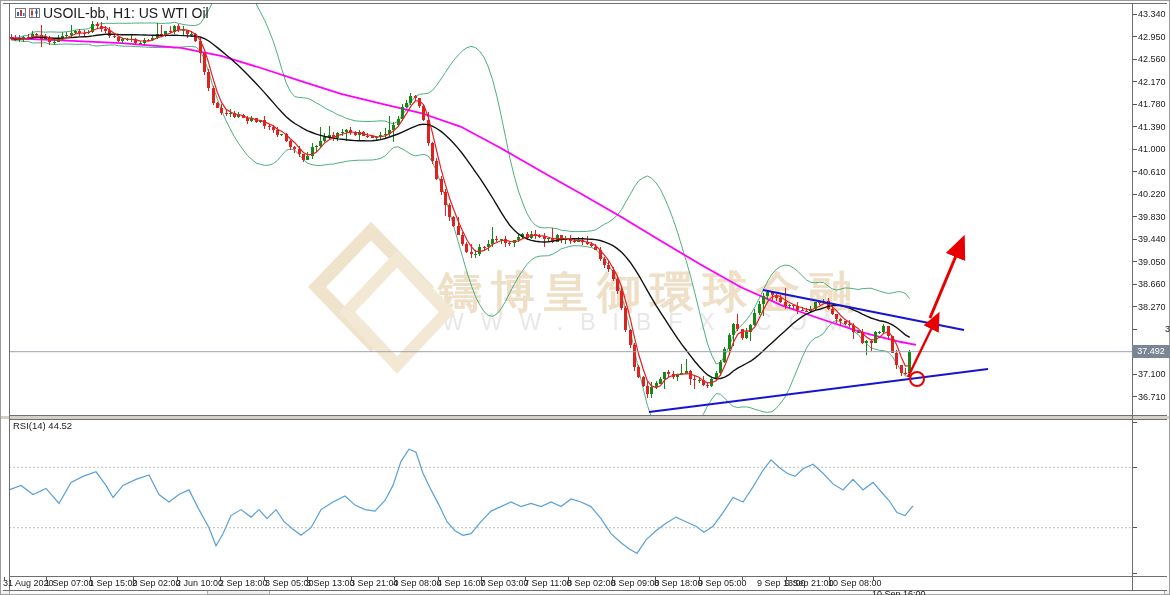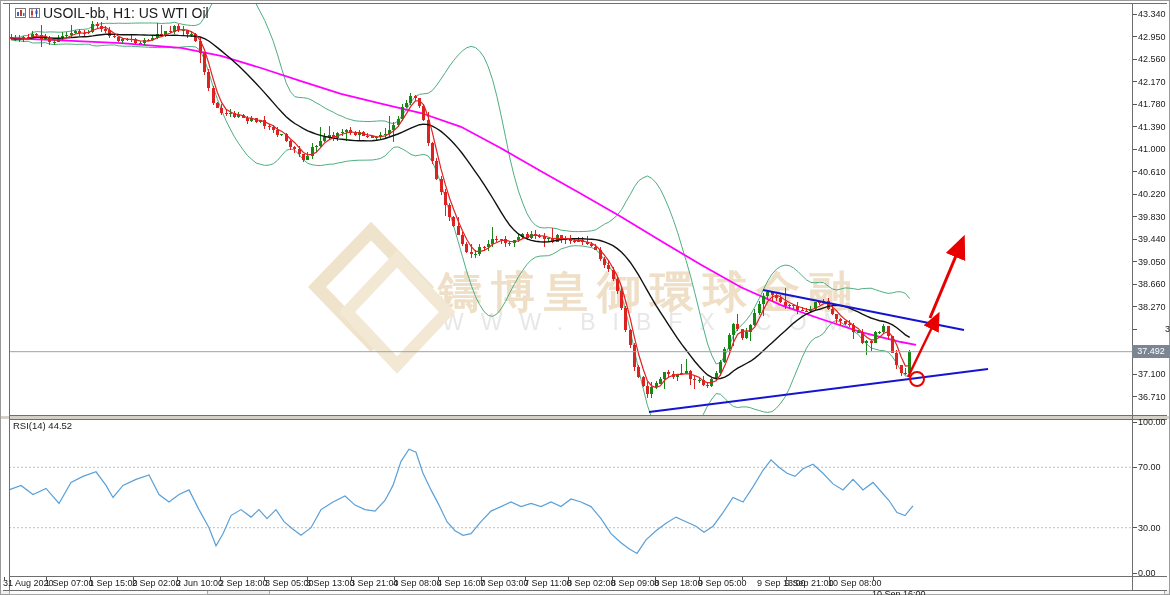--- a/index.html
+++ b/index.html
@@ -581,26 +581,20 @@
       <span style="top: 188.324px;">40.220</span>
       <span style="top: 210.827px;">39.830</span>
       <span style="top: 233.33px;">39.440</span>
       <span style="top: 255.833px;">39.050</span>
       <span style="top: 278.336px;">38.660</span>
       <span style="top: 300.839px;">38.270</span>
       <span style="top: 323.342px; padding-left: 27px;">37.880</span>
       <span style="top: 368.348px;">37.100</span>
       <span style="top: 390.851px;">36.710</span>
     </div>
-  <div class="abs rsi-scale ui-layer-item">
-      <span style="top: 416px;">100.00</span>
-      <span style="top: 461.3px;">70.00</span>
-      <span style="top: 521.7px;">30.00</span>
-      <span style="top: 567px;">0.00</span>
-    </div>
   <div class="abs time-scale ui-layer-item">
       <span style="left: 2px;">31 Aug 2020</span>
       <span style="left: 44px;">1 Sep 07:00</span>
       <span style="left: 88px;">1 Sep 15:00</span>
       <span style="left: 131px;">2 Sep 02:00</span>
       <span style="left: 175px;">2 Jun 10:00</span>
       <span style="left: 218px;">2 Sep 18:00</span>
       <span style="left: 264px;">3 Sep 05:00</span>
       <span style="left: 305px;">3 Sep 13:00</span>
       <span style="left: 349px;">3 Sep 21:00</span>

